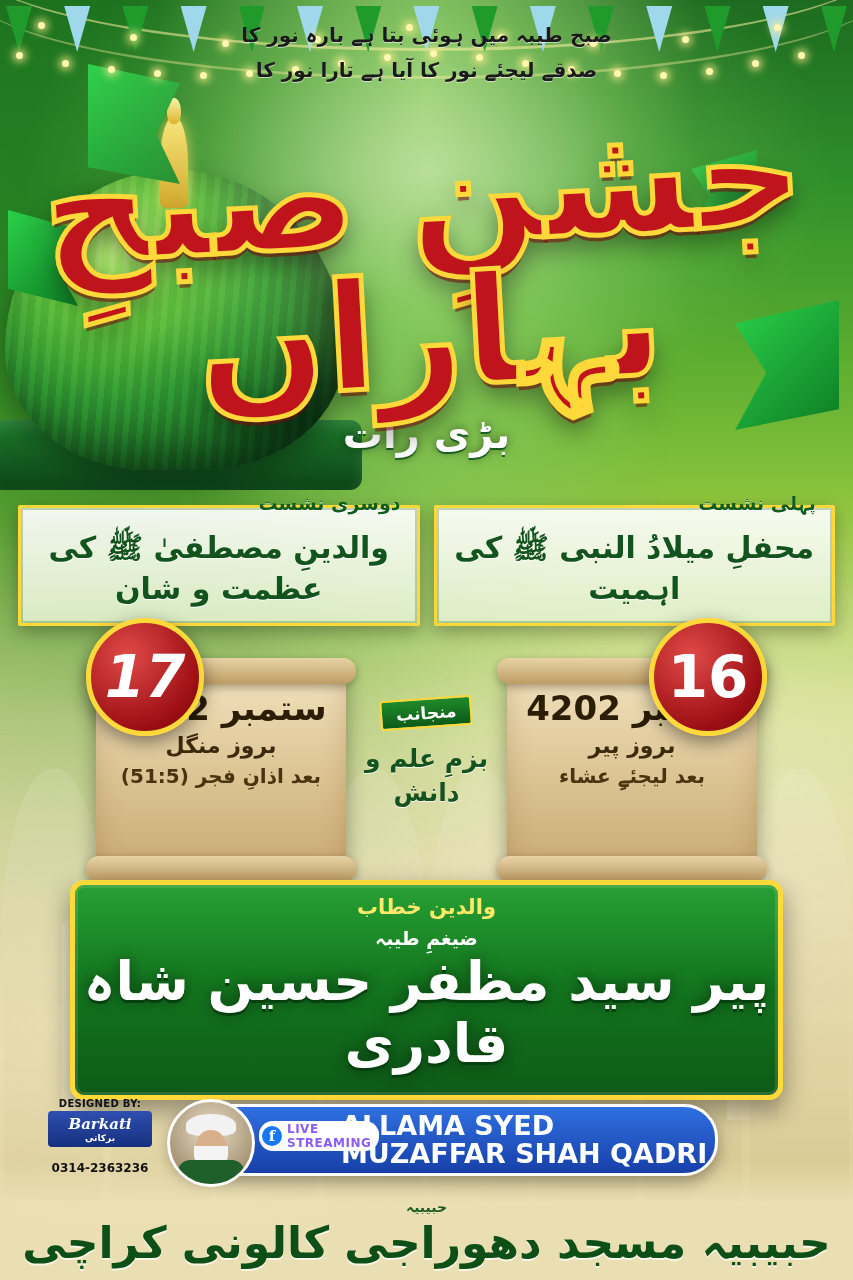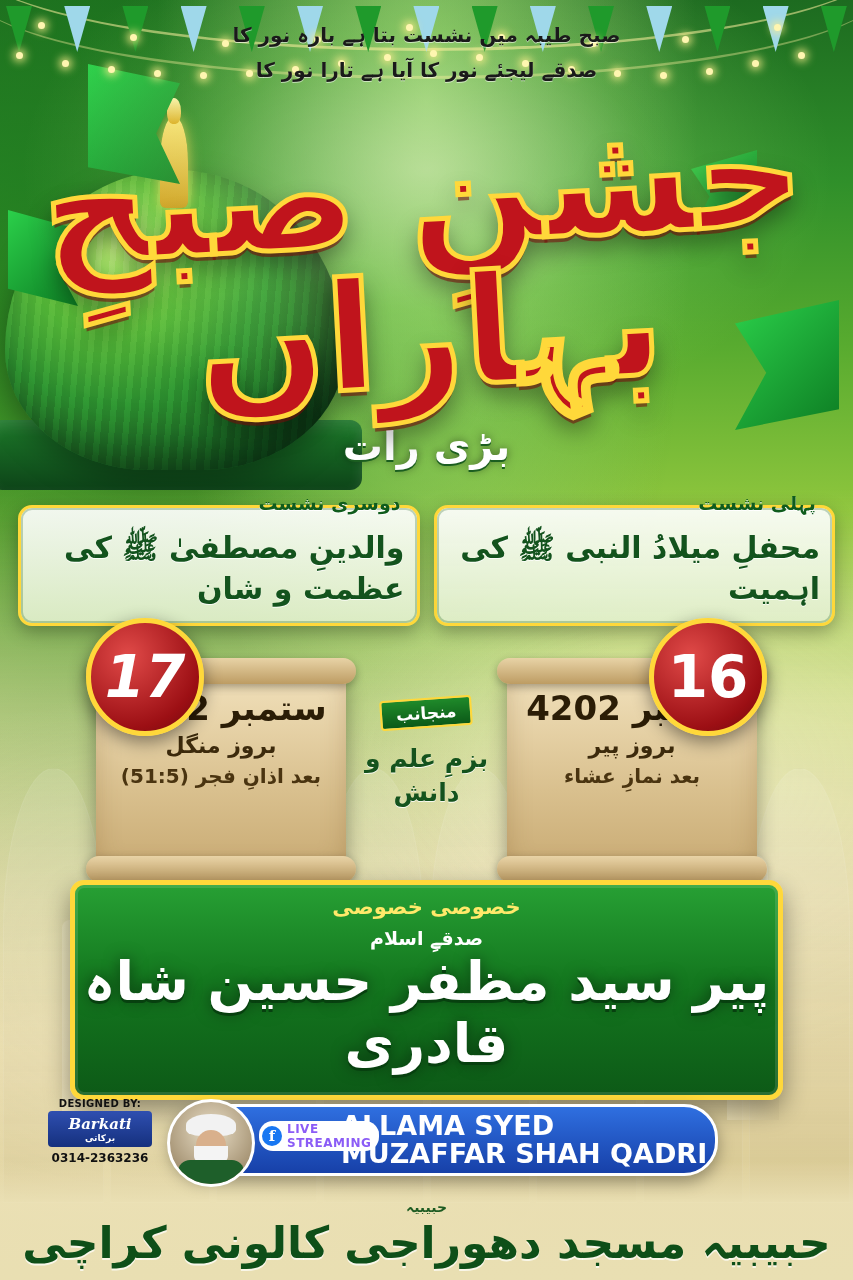--- a/index.html
+++ b/index.html
@@ -150,37 +150,37 @@
     font-size: 150px; line-height: .95; font-weight: 700; letter-spacing: -2px;
     color: #c0141c;
     -webkit-text-stroke: 5px #ffd83a;
     text-shadow:
       0 0 2px #ffe96a,
       0 6px 0 rgba(120,10,10,.55),
       0 12px 26px rgba(0,0,0,.45);
     transform: rotate(-3deg);
   }
   .title-sub {
-    margin-top: 18px;
+    margin-top: 6px;
     font-size: 40px; font-weight:700; color:#ffffff;
     text-shadow: 0 2px 0 #1b5e20, 0 0 10px rgba(0,0,0,.5);
     letter-spacing: 1px;
   }
 
   
   .sessions { position:absolute; top: 505px; left: 0; right:0; display:flex; gap: 14px; padding: 0 18px; flex-direction: row-reverse; }
   .session {
     flex: 1;
     position: relative;
     background: linear-gradient(180deg, rgba(255,255,255,.92), rgba(226,240,205,.9));
     border: 3px solid #ffd83a;
-    border-radius: 14px;
+    border-radius: 2px;
     padding: 20px 12px 14px;
     box-shadow: 0 6px 18px rgba(0,0,0,.3), inset 0 0 0 2px rgba(20,90,20,.25);
-    text-align: right;
+    text-align: center;
   }
   .session-tag {
     position:absolute; top:-16px; right: 16px;
     font-size: 19px; font-weight:700; color:#0f5c1c;
     text-shadow: 0 1px 0 #fff;
   }
   .session-title {
     font-size: 30px; font-weight: 700; color:#13531d; line-height:1.35;
     text-shadow: 0 1px 0 rgba(255,255,255,.8);
   }
@@ -253,21 +253,21 @@
     position:absolute; left: 48px; top: 1098px; width: 104px; text-align:center;
     color:#111; font-size: 10px; font-weight:700;
   }
   .designer .dtitle { letter-spacing:.3px; }
   .designer .dbox {
     margin-top: 2px; background: linear-gradient(180deg,#2f4fb0,#15307e);
     border-radius: 4px; color:#fff; padding: 4px 2px;
   }
   .designer .dname { font-family:"DejaVu Serif", serif; font-style: italic; font-size: 15px; }
   .designer .durdu { font-size: 9px; }
-  .designer .dphone { margin-top: 4px; font-size: 12px; color:#111; }
+  .designer .dphone { margin-top: 14px; font-size: 12px; color:#111; }
 
   
   .livebar {
     position:absolute; left: 170px; top: 1104px; width: 470px; height: 66px;
     background: linear-gradient(180deg,#2f6fe0,#1740a8);
     border: 3px solid #ffffff;
     border-radius: 34px;
     display:flex; align-items:center; gap: 10px; padding-left: 72px;
     box-shadow: 0 6px 16px rgba(0,0,0,.35);
     color:#fff;
@@ -390,21 +390,21 @@
         <div class="bulb" style="left:590px; top:40px;"></div>
         <div class="bulb" style="left:682px; top:36px;"></div>
         <div class="bulb" style="left:774px; top:24px;"></div>
       </div>
     </div>
   </div>
 
   <div class="content">
 
     <div class="couplet urdu">
-      <span>صبح طیبہ میں نشست بتا ہے بارہ نور کا</span>
+      <span>صبح طیبہ میں ہوئی بتا ہے بارہ نور کا</span>
       <span>صدقے لیجئے نور کا آیا ہے تارا نور کا</span>
     </div>
 
     <div class="title-block">
       <div class="title-main urdu">جشنِ صبحِ بہاراں</div>
       <div class="title-sub urdu">بڑی رات</div>
     </div>
 
     <div class="sessions">
       <div class="session">
@@ -416,43 +416,43 @@
         <div class="session-title urdu">والدینِ مصطفیٰ ﷺ کی عظمت و شان</div>
       </div>
     </div>
 
     <div class="dates">
 
       <div class="scroll right">
         <div class="scroll-inner">
           <div class="month urdu">ستمبر 2024</div>
           <div class="day-name urdu">بروز پیر</div>
-          <div class="time urdu">بعد نمازِ عشاء</div>
+          <div class="time urdu">بعد لیجئےِ عشاء</div>
         </div>
       </div>
       <div class="day-badge r">16</div>
 
       <div class="scroll left">
         <div class="scroll-inner">
           <div class="month urdu">ستمبر 2024</div>
           <div class="day-name urdu">بروز منگل</div>
           <div class="time urdu">بعد اذانِ فجر (5:15)</div>
         </div>
       </div>
       <div class="day-badge l">17</div>
 
       <div class="center-chip">
         <div class="chip-top urdu">منجانب</div>
         <div class="chip-text urdu">بزمِ علم و دانش</div>
       </div>
     </div>
 
     <div class="speaker">
-      <div class="speaker-tag urdu">خصوصی خصوصی</div>
-      <div class="speaker-role urdu">صدقےِ اسلام</div>
+      <div class="speaker-tag urdu">والدین خطاب</div>
+      <div class="speaker-role urdu">ضیغمِ طیبہ</div>
       <div class="speaker-name urdu">پیر سید مظفر حسین شاہ قادری</div>
     </div>
 
     <div class="designer">
       <div class="dtitle">DESIGNED BY:</div>
       <div class="dbox">
         <div class="dname">Barkati</div>
         <div class="durdu urdu">برکاتی</div>
       </div>
       <div class="dphone">0314-2363236</div>

